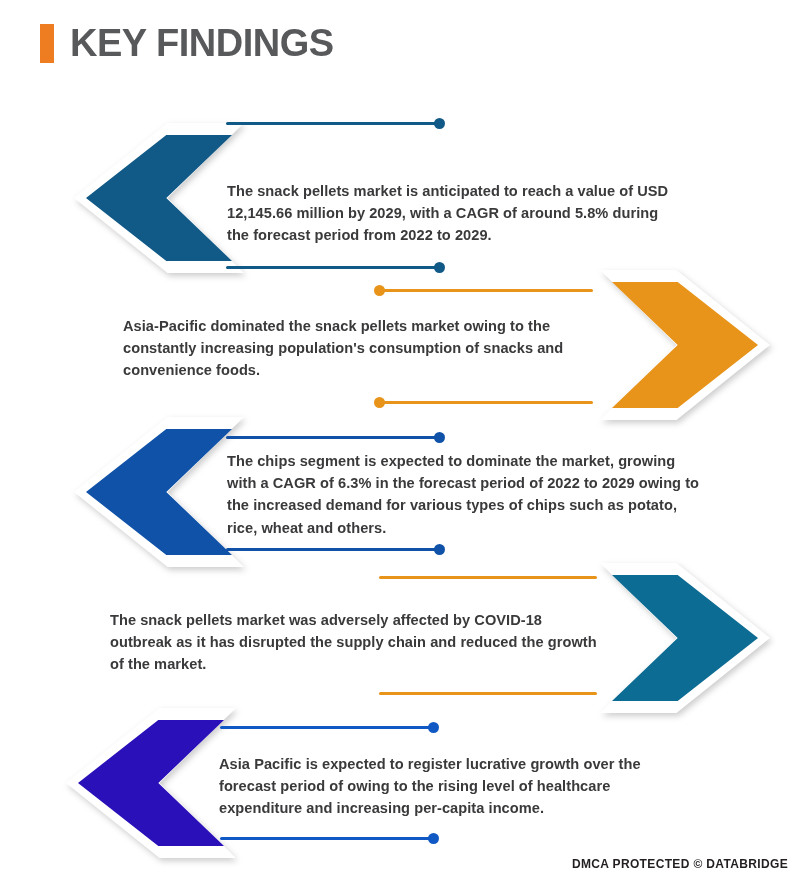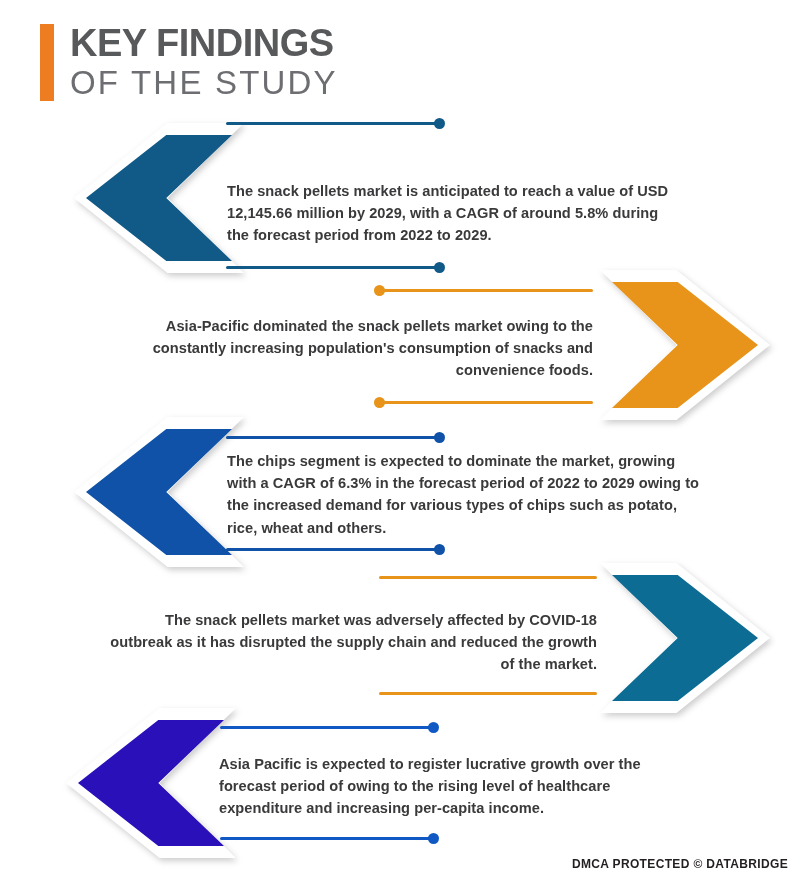--- a/index.html
+++ b/index.html
@@ -120,21 +120,21 @@
   
   .finding-text {
     position: absolute;
     font-size: 14.6px;
     line-height: 1.52;
     color: #3a3a3c;
     font-weight: bold;
     letter-spacing: 0.05px;
   }
   .align-left  { text-align: left; }
-  .align-right { text-align: right; }
+  .align-right { text-align: left; }
 
   
   #footer {
     position: absolute;
     right: 12px;
     bottom: 16px;
     font-size: 12px;
     font-weight: bold;
     letter-spacing: 0.35px;
     color: #231f20;
@@ -142,21 +142,20 @@
 </style>
 </head>
 <body>
 
 <div id="page">
 
   <div id="header">
     <div id="header-bar"></div>
     <div id="header-text">
       <div id="title-main">KEY FINDINGS</div>
-      <div id="title-sub">OF THE STUDY</div>
     </div>
   </div>
 
   <div class="row" style="top:123px;">
     <div class="chevron-wrap point-left" style="left:74px; top:0px;">
       <div class="chevron-outer"></div>
       <div class="chevron-inner" style="background:#115a87;"></div>
     </div>
     <div class="connector dot-right" style="left:226px; top:137px; width:218px;">
       <div class="line" style="background:#115a87;"></div>

